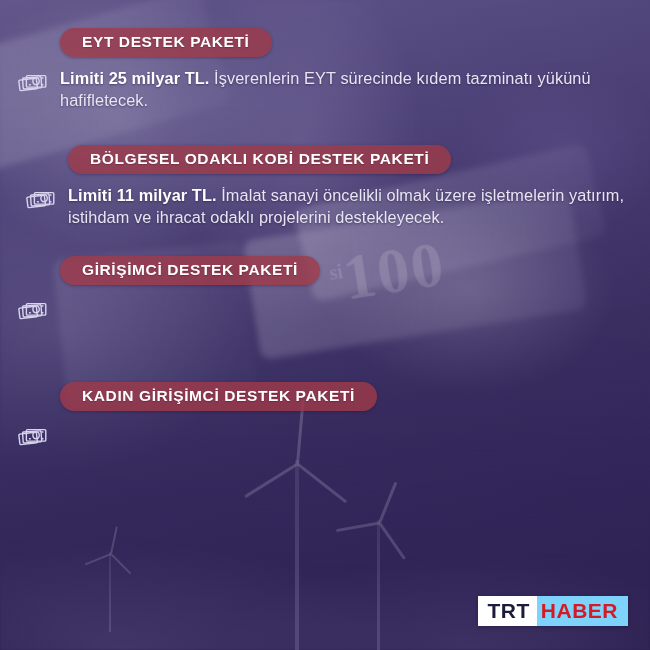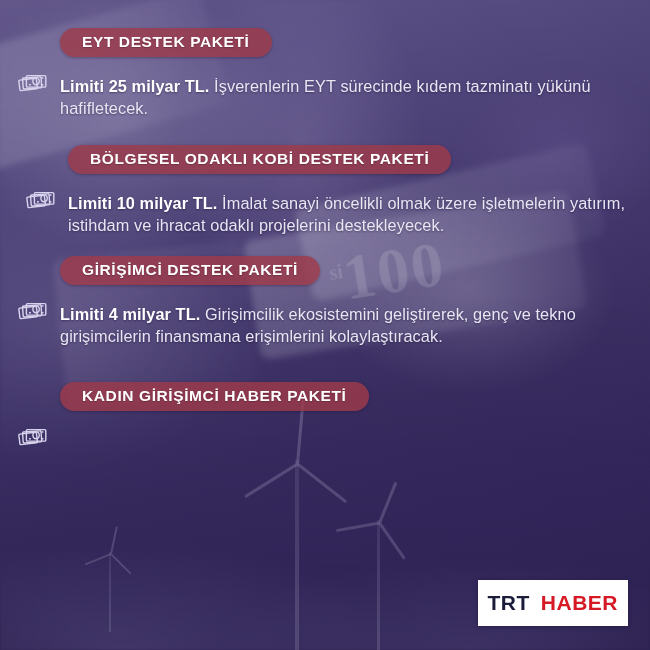--- a/index.html
+++ b/index.html
@@ -145,50 +145,49 @@
     height: 26px;
     margin-top: 4px;
     margin-right: 12px;
   }
   .desc {
     font-size: 16.3px;
     line-height: 1.38;
     color: #e9e6f4;
     letter-spacing: 0.1px;
     text-shadow: 0 1px 2px rgba(25,12,45,0.45);
-    margin-top: 8px;
   }
   .desc b {
     color: #ffffff;
     font-weight: bold;
   }
 
   
   .logo {
     position: absolute;
     right: 22px;
     bottom: 24px;
     display: flex;
     align-items: stretch;
-    height: 46px;
+    height: 30px;
     z-index: 6;
     box-shadow: 0 1px 4px rgba(20,10,40,0.4);
   }
   .logo-trt {
     background: #ffffff;
     color: #1b1b3a;
     font-size: 21px;
     font-weight: bold;
     letter-spacing: 0.5px;
     padding: 2px 7px 2px 10px;
     display: flex;
     align-items: center;
   }
   .logo-haber {
-    background: #ffffff;
+    background: #7dd3fc;
     color: #d51a26;
     font-size: 21px;
     font-weight: bold;
     letter-spacing: 0.5px;
     padding: 2px 10px 2px 4px;
     display: flex;
     align-items: center;
   }
 </style>
 </head>
@@ -264,47 +263,43 @@
         <svg class="money-icon" viewBox="0 0 34 28">
           <g fill="none" stroke="#d9d4ee" stroke-width="1.6">
             <rect x="1.5" y="8.5" width="20" height="12" rx="1.3" transform="rotate(-7 11.5 14.5)"></rect>
             <rect x="5.5" y="6.5" width="21" height="12.5" rx="1.3" transform="rotate(-4 16 12.7)"></rect>
             <rect x="9.5" y="4.5" width="22" height="13" rx="1.3"></rect>
             <ellipse cx="20.5" cy="11" rx="3.6" ry="3.9"></ellipse>
             <path d="M12.4 7.2 L14.6 7.2 M12.4 14.8 L14.6 14.8 M26.6 7.2 L28.8 7.2 M26.6 14.8 L28.8 14.8"></path>
           </g>
         </svg>
         <div class="desc">
-          <b>Limiti 10 milyar TL.</b>
+          <b>Limiti 11 milyar TL.</b>
           <span>İmalat sanayi öncelikli olmak üzere işletmelerin yatırım, istihdam ve ihracat odaklı projelerini destekleyecek.</span>
         </div>
       </div>
     </div>
 
     <div class="section" style="top: 256px;">
       <div class="badge">GİRİŞİMCİ DESTEK PAKETİ</div>
       <div class="row">
         <svg class="money-icon" viewBox="0 0 34 28">
           <g fill="none" stroke="#d9d4ee" stroke-width="1.6">
             <rect x="1.5" y="8.5" width="20" height="12" rx="1.3" transform="rotate(-7 11.5 14.5)"></rect>
             <rect x="5.5" y="6.5" width="21" height="12.5" rx="1.3" transform="rotate(-4 16 12.7)"></rect>
             <rect x="9.5" y="4.5" width="22" height="13" rx="1.3"></rect>
             <ellipse cx="20.5" cy="11" rx="3.6" ry="3.9"></ellipse>
             <path d="M12.4 7.2 L14.6 7.2 M12.4 14.8 L14.6 14.8 M26.6 7.2 L28.8 7.2 M26.6 14.8 L28.8 14.8"></path>
           </g>
         </svg>
-        <div class="desc">
-          <b>Limiti 4 milyar TL.</b>
-          <span>Girişimcilik ekosistemini geliştirerek, genç ve tekno girişimcilerin finansmana erişimlerini kolaylaştıracak.</span>
-        </div>
       </div>
     </div>
 
     <div class="section" style="top: 382px;">
-      <div class="badge">KADIN GİRİŞİMCİ HABER PAKETİ</div>
+      <div class="badge">KADIN GİRİŞİMCİ DESTEK PAKETİ</div>
       <div class="row">
         <svg class="money-icon" viewBox="0 0 34 28">
           <g fill="none" stroke="#d9d4ee" stroke-width="1.6">
             <rect x="1.5" y="8.5" width="20" height="12" rx="1.3" transform="rotate(-7 11.5 14.5)"></rect>
             <rect x="5.5" y="6.5" width="21" height="12.5" rx="1.3" transform="rotate(-4 16 12.7)"></rect>
             <rect x="9.5" y="4.5" width="22" height="13" rx="1.3"></rect>
             <ellipse cx="20.5" cy="11" rx="3.6" ry="3.9"></ellipse>
             <path d="M12.4 7.2 L14.6 7.2 M12.4 14.8 L14.6 14.8 M26.6 7.2 L28.8 7.2 M26.6 14.8 L28.8 14.8"></path>
           </g>
         </svg>

